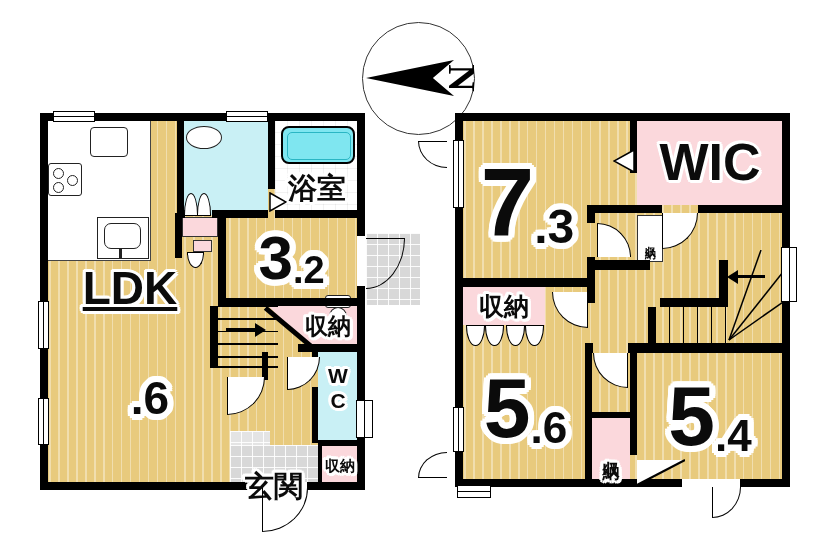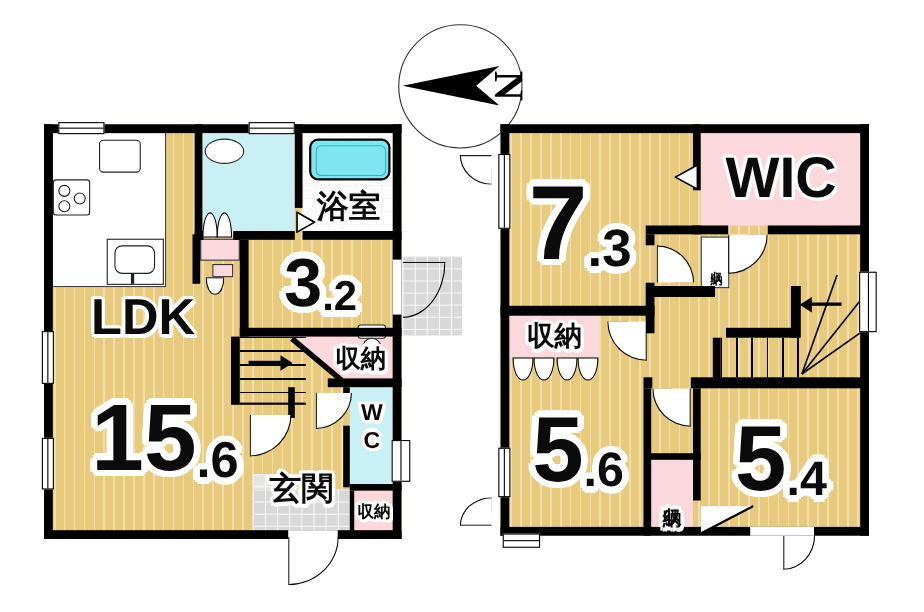--- a/index.html
+++ b/index.html
@@ -141,37 +141,36 @@
     <div class="gap" style="left:222px;top:369px;width:45px;height:8px;"></div>
 
     <div class="petal" style="left:144px;top:80px;width:14px;height:23px;"></div>
     <div class="petal" style="left:157px;top:80px;width:14px;height:23px;"></div>
     <svg class="abs" style="left:229px;top:79px;" width="18" height="20">
       <polygon points="1,1 17,10 1,19" fill="#fff" stroke="#000" stroke-width="1.5"></polygon>
     </svg>
     <div class="arc arc-br leaf-l" style="left:187px;top:264px;width:38px;height:38px;"></div>
     <div class="arc arc-br leaf-l" style="left:247px;top:244px;width:33px;height:33px;"></div>
 
-    <div class="lbl ol3" style="left:15px;top:140px;width:150px;height:70px;font-size:46px;">LDK</div>
+    <div class="lbl ol3" style="left:15px;top:140px;width:150px;height:70px;font-size:46px;text-decoration:underline;">LDK</div>
     <div class="lbl" style="left:15px;top:215px;width:190px;height:140px;">
       <span class="size ol5">
-          <span style="font-size:86px;">15</span>
           <span style="font-size:46px;">.6</span>
         </span>
     </div>
     <div class="lbl ol3" style="left:237px;top:50px;width:80px;height:50px;font-size:29px;">浴室</div>
     <div class="lbl" style="left:186px;top:103px;width:131px;height:84px;">
       <span class="size ol5">
           <span style="font-size:62px;">3</span>
           <span style="font-size:38px;">.2</span>
         </span>
     </div>
     <div class="lbl ol3" style="left:258px;top:196px;width:60px;height:34px;font-size:23px;">収納</div>
     <div class="lbl ol3 vert" style="left:280px;top:240px;width:36px;height:72px;font-size:21px;">WC</div>
-    <div class="lbl ol3" style="left:192px;top:314px;width:84px;height:38px;font-size:29px;font-family:Liberation Mono, monospace;">玄関</div>
+    <div class="lbl ol3" style="left:192px;top:354px;width:84px;height:38px;font-size:29px;">玄関</div>
     <div class="lbl ol3" style="left:283px;top:336px;width:34px;height:32px;font-size:15px;">収納</div>
   </div>
 
   <div class="abs tile" style="left:366px;top:233px;width:54px;height:72px;"></div>
   <div class="arc-line" style="left:366px;top:238px;width:39px;height:51px;border-bottom-right-radius:100%;border-right:1.5px solid #000;border-bottom:1.5px solid #000;border-top:1.5px solid #000;"></div>
   <div class="arc arc-br leaf-l" style="left:262px;top:488px;width:46px;height:44px;background:transparent;"></div>
 
   <div class="plan" style="left:455px;top:113px;width:335px;height:374px;">
 
     <div class="abs room-pink" style="left:182px;top:7px;width:146px;height:85px;"></div>

